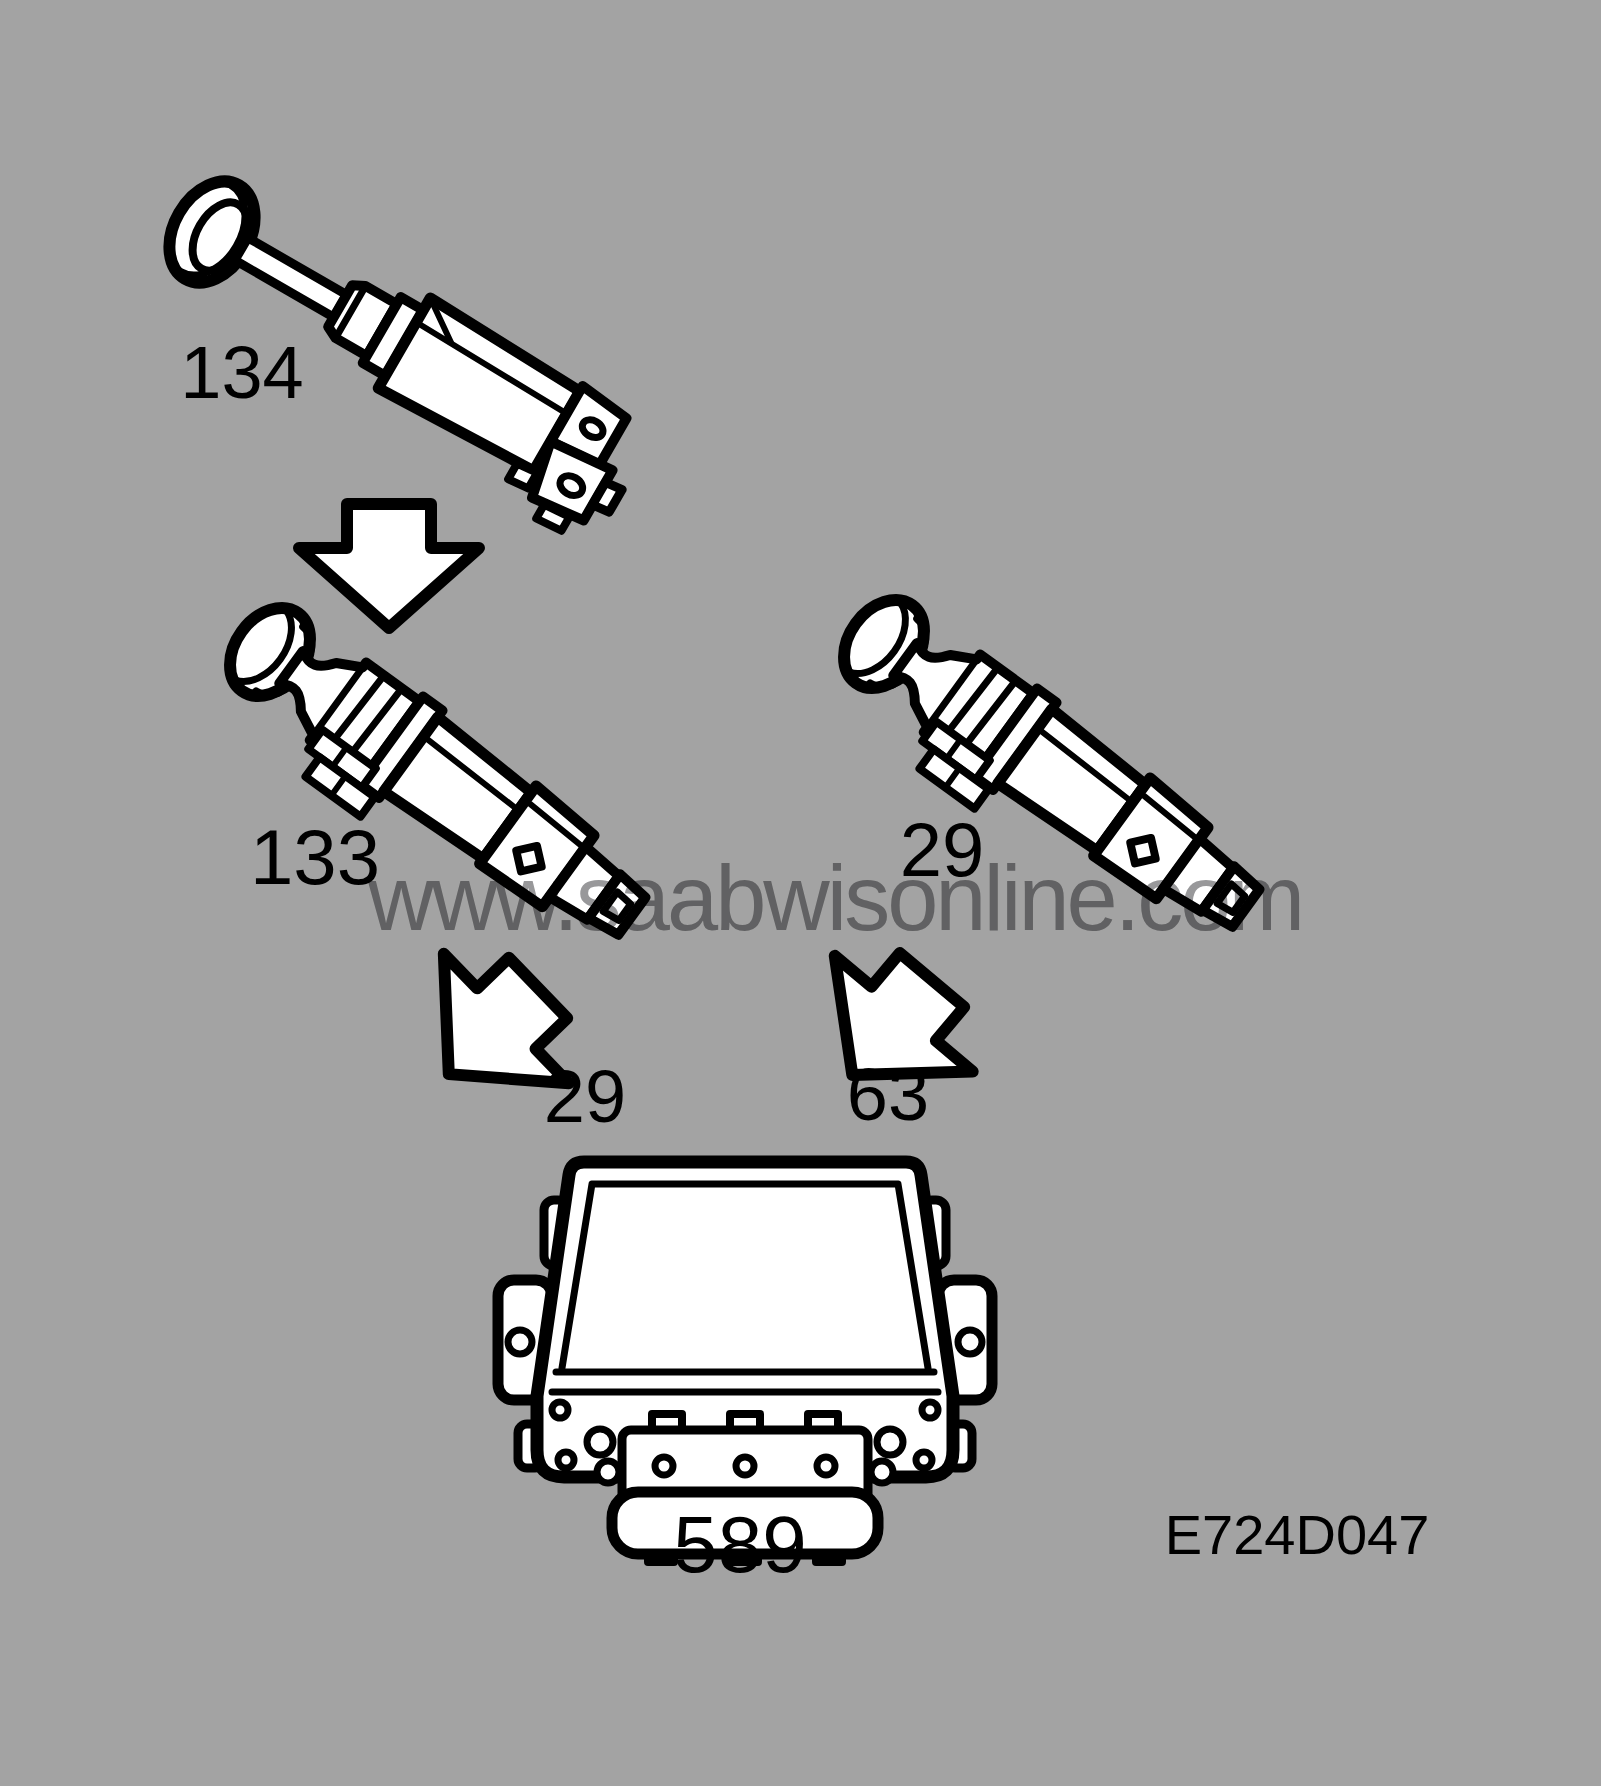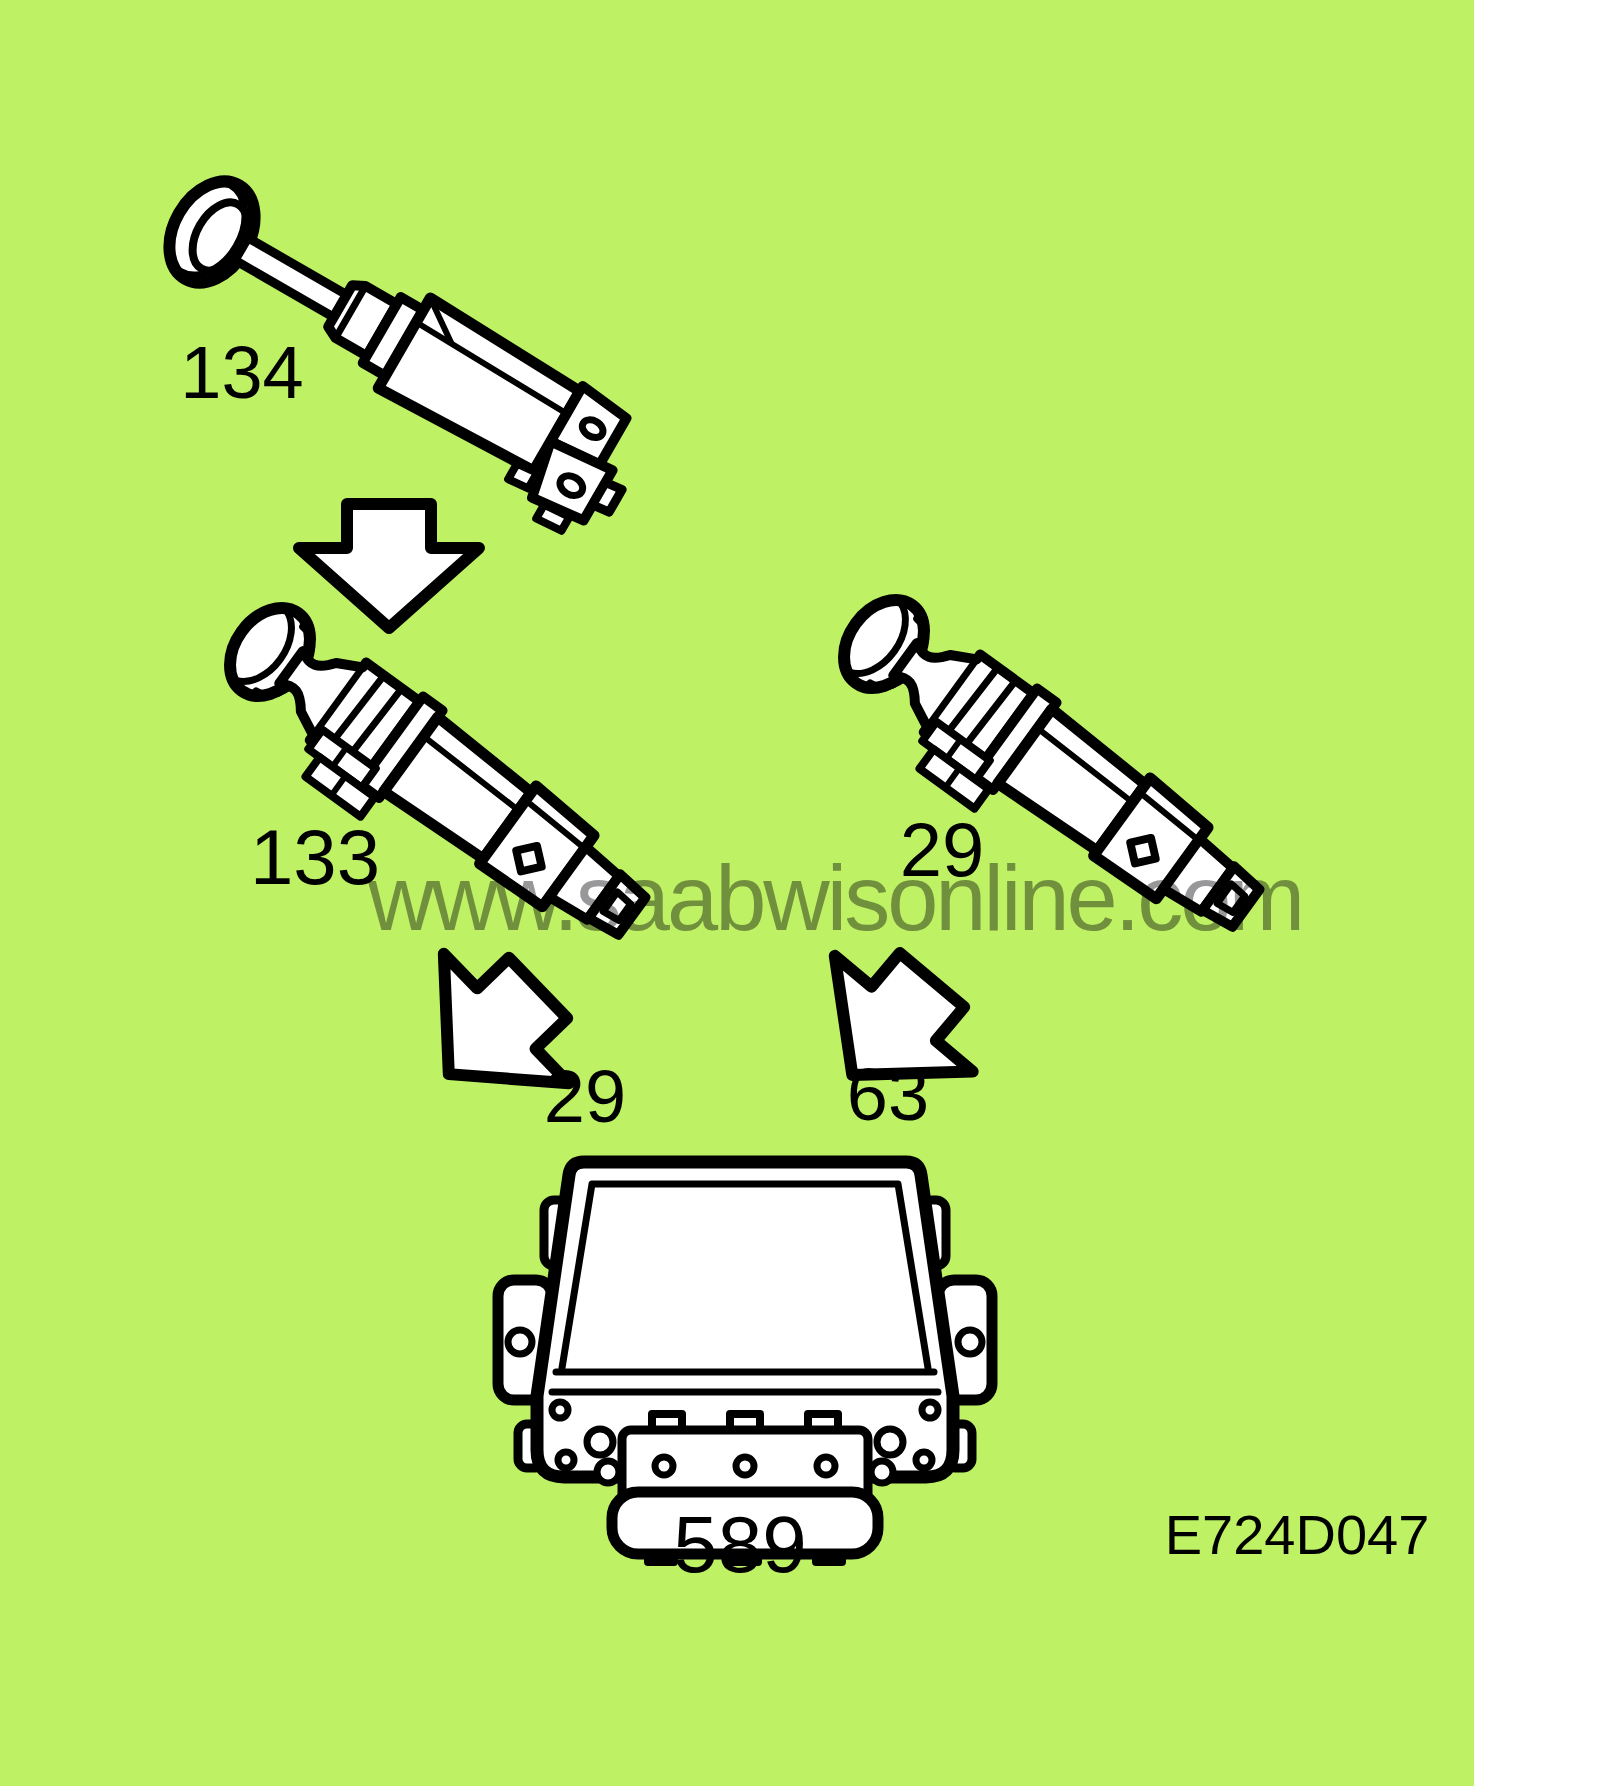--- a/index.html
+++ b/index.html
@@ -1,20 +1,20 @@
 <!DOCTYPE html>
 <html><head>
 <meta charset="utf-8">
 <style>
   html, body { margin: 0; padding: 0; background: #ffffff; }
   .stage {
     position: relative;
-    width: 1474px;
+    width: 1601px;
     height: 1786px;
-    background: #bef264;
+    background: #a3a3a3;
     overflow: hidden;
     font-family: "Liberation Sans", sans-serif;
   }
   svg { display: block; }
   .line       { fill: #ffffff; stroke: #000000; stroke-linejoin: round; stroke-linecap: round; }
   .openline   { fill: none;    stroke: #000000; stroke-linejoin: round; stroke-linecap: round; }
   text.part-label {
     font-family: "Liberation Sans", sans-serif;
     fill: #000000;
     text-anchor: middle;

